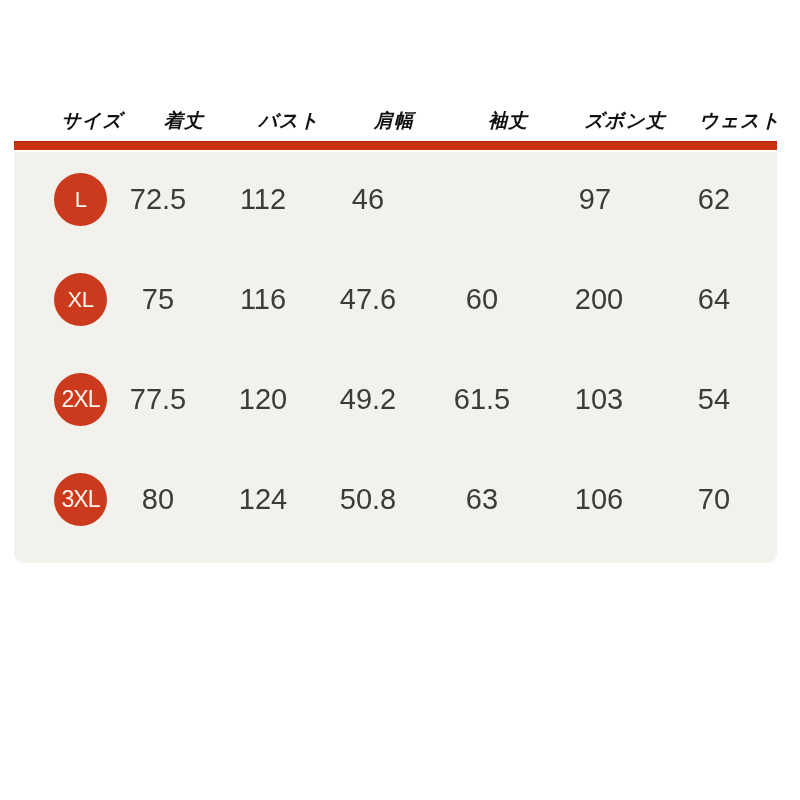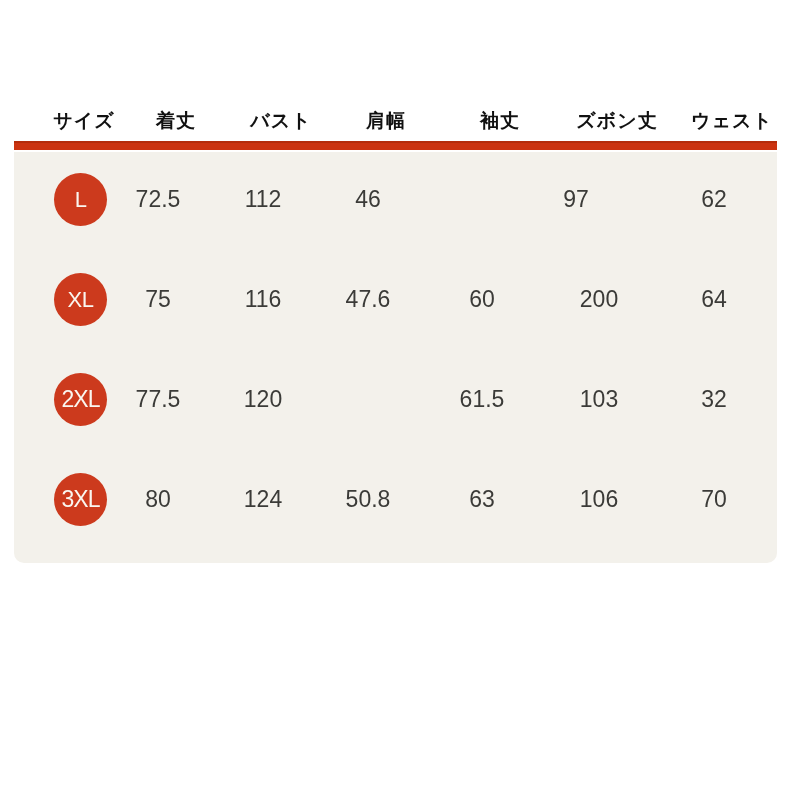--- a/index.html
+++ b/index.html
@@ -18,24 +18,25 @@
     position: absolute;
     left: 0;
     top: 0;
     width: 800px;
     height: 800px;
   }
 
   
   .header-row {
     position: absolute;
-    left: 4px;
+    left: 12px;
     top: 108px;
     width: 688px;
     height: 34px;
+    font-style: italic;
   }
   .header-cell {
     position: absolute;
     top: 0;
     transform: translateX(-50%);
     white-space: nowrap;
     font-size: 19px;
     font-weight: bold;
     color: #111111;
     letter-spacing: 1px;
@@ -97,21 +98,21 @@
   .size-badge.wide {
     font-size: 23px;
     letter-spacing: -1px;
   }
 
   .data-cell {
     position: absolute;
     top: 24px;
     transform: translateX(-50%);
     white-space: nowrap;
-    font-size: 23px;
+    font-size: 29px;
     font-weight: 300;
     color: #3B3B38;
     line-height: 46px;
   }
 </style>
 </head>
 <body>
 
 <div id="size-chart">
 
@@ -127,41 +128,42 @@
 
   <div class="red-bar"></div>
 
   <div class="table-panel">
 
     <div class="data-row r0">
       <div class="size-badge">L</div>
       <div class="data-cell" style="left:144px">72.5</div>
       <div class="data-cell" style="left:249px">112</div>
       <div class="data-cell" style="left:354px">46</div>
-      <div class="data-cell" style="left:562px">97</div>
+      <div class="data-cell" style="left:581px">97</div>
       <div class="data-cell" style="left:700px">62</div>
     </div>
 
     <div class="data-row r1">
       <div class="size-badge">XL</div>
       <div class="data-cell" style="left:144px">75</div>
       <div class="data-cell" style="left:249px">116</div>
       <div class="data-cell" style="left:354px">47.6</div>
       <div class="data-cell" style="left:468px">60</div>
       <div class="data-cell" style="left:585px">200</div>
       <div class="data-cell" style="left:700px">64</div>
     </div>
 
     <div class="data-row r2">
       <div class="size-badge wide">2XL</div>
       <div class="data-cell" style="left:144px">77.5</div>
       <div class="data-cell" style="left:249px">120</div>
+      <div class="data-cell" style="left:354px">49.2</div>
       <div class="data-cell" style="left:468px">61.5</div>
       <div class="data-cell" style="left:585px">103</div>
-      <div class="data-cell" style="left:700px">32</div>
+      <div class="data-cell" style="left:700px">54</div>
     </div>
 
     <div class="data-row r3">
       <div class="size-badge wide">3XL</div>
       <div class="data-cell" style="left:144px">80</div>
       <div class="data-cell" style="left:249px">124</div>
       <div class="data-cell" style="left:354px">50.8</div>
       <div class="data-cell" style="left:468px">63</div>
       <div class="data-cell" style="left:585px">106</div>
       <div class="data-cell" style="left:700px">70</div>

